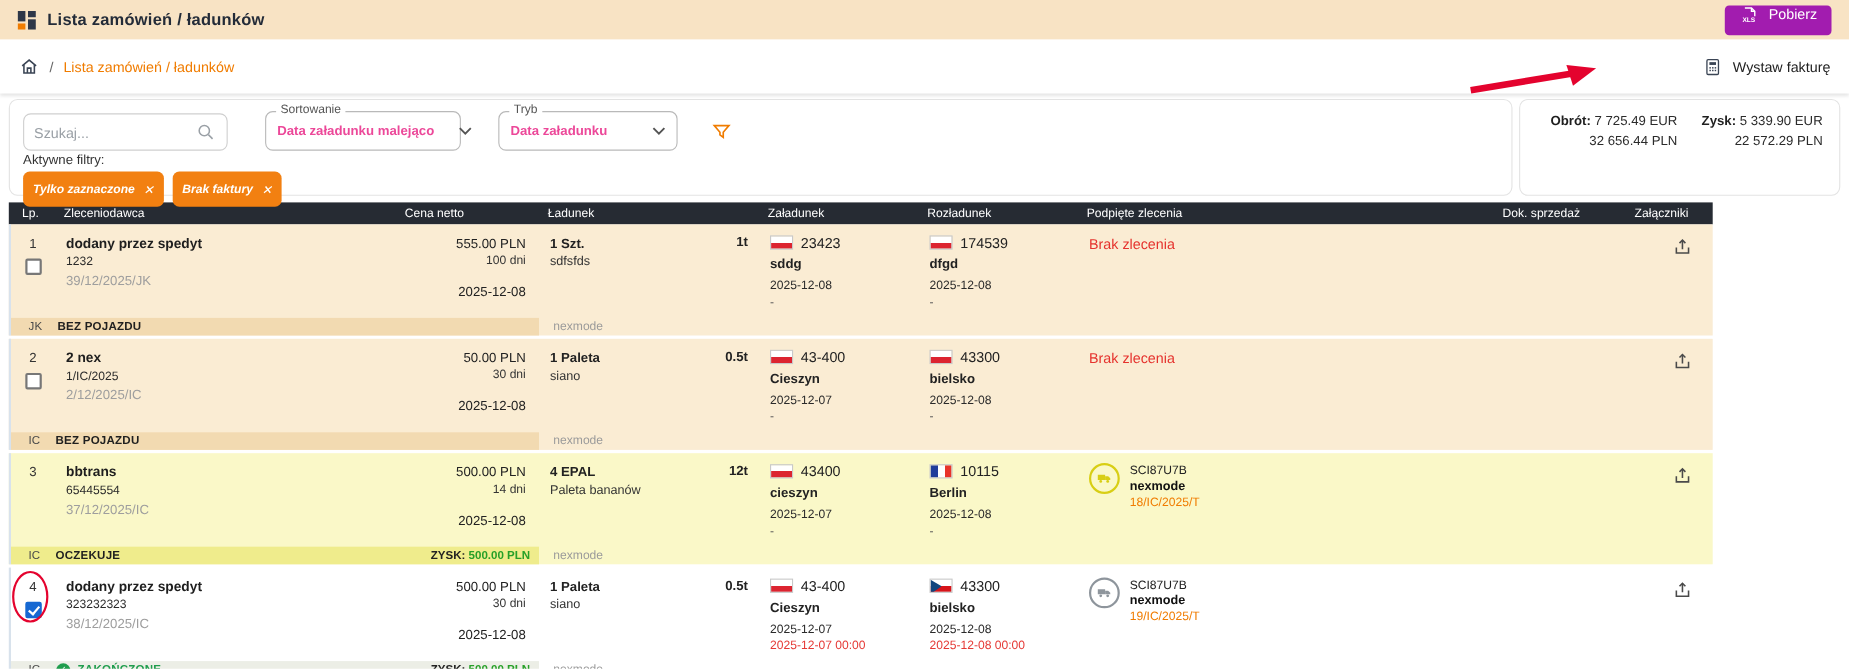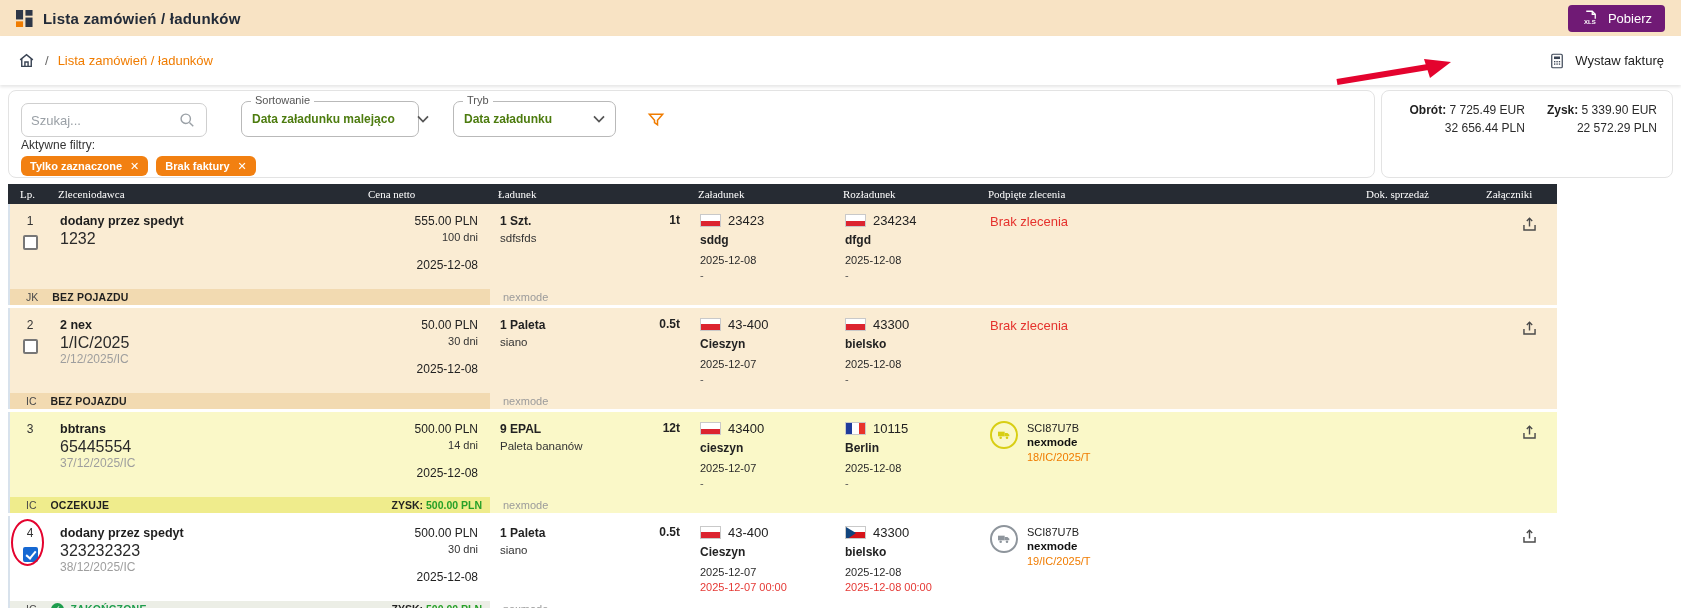--- a/index.html
+++ b/index.html
@@ -4,22 +4,22 @@
 <style>
   * { box-sizing: border-box; margin: 0; padding: 0; }
   body {
     width: 1681px; height: 608px; overflow: hidden; position: relative;
     font-family: "Liberation Sans", sans-serif; background: #fff; color: #222;
   }
   
   .topbar { height: 36px; background: #F8E3C4; display: flex; align-items: center; padding: 0 16px; }
   .topbar-title { font-size: 15px; font-weight: 700; color: #232B38; margin-left: 10px; letter-spacing: .2px; }
   .btn-download {
-    margin-left: auto; background: #701a75; color: #fff; border: none; border-radius: 4px;
-    height: 27px; display: inline-flex; align-items: center; gap: 9px; padding: 0 13px;
+    margin-left: auto; background: #a21caf; color: #fff; border: none; border-radius: 4px;
+    height: 27px; display: inline-flex; align-items: flex-start; gap: 9px; padding: 0 13px;
     font-size: 13px; font-family: inherit; cursor: pointer;
   }
   
   .crumbbar {
     height: 49px; background: #fff; display: flex; align-items: center; padding: 0 17px;
     box-shadow: 0 2px 3px rgba(0,0,0,.10); position: relative;
   }
   .crumb-sep { color: #666; margin: 0 9px; font-size: 13px; }
   .crumb-link { color: #F07C00; font-size: 13px; text-decoration: none; }
   .invoice-action { margin-left: auto; display: inline-flex; align-items: center; gap: 9px;
@@ -31,58 +31,58 @@
   .filter-card { flex: 1; height: 88px; padding: 9px 12px 6px; position: relative; }
   .controls { display: flex; align-items: center; gap: 34px; }
   .searchbox { width: 186px; height: 34px; border: 1px solid #CFCFCF; border-radius: 7px;
     display: flex; align-items: center; padding: 0 9px; margin-top: 3px; }
   .searchbox input { border: none; outline: none; flex: 1; font-size: 13px; font-family: inherit; color: #333; min-width: 0; }
   .searchbox input::placeholder { color: #9AA0A6; }
   .selectbox { position: relative; border: 1px solid #B9B9B9; border-radius: 7px; height: 36px;
     display: flex; align-items: center; padding: 0 10px; cursor: pointer; background: #fff; text-align: right; }
   .selectbox .flabel { position: absolute; top: -8px; left: 9px; background: #fff; padding: 0 4px;
     font-size: 11px; color: #555; }
-  .selectbox .fvalue { font-size: 12px; font-weight: 700; color: #4d7c0f; margin-right: 22px; white-space: nowrap; }
+  .selectbox .fvalue { font-size: 12px; font-weight: 700; color: #ec4899; margin-right: 22px; white-space: nowrap; }
   .selectbox .chev { margin-left: auto; }
   .sel-sort { width: 178px; } .sel-mode { width: 163px; }
   .funnel-btn { background: none; border: none; cursor: pointer; padding: 2px; margin-left: -6px; margin-top: 2px; }
   .active-label { font-size: 12px; color: #333; margin-top: 1px; }
   .chips { display: flex; gap: 8px; margin-top: 4px; }
-  .chip { background: #F28011; color: #fff; border-radius: 6px; height: 20px; padding: 0 9px;
-    font-size: 11px; font-weight: 700; display: inline-flex; align-items: center; gap: 8px; cursor: pointer; }
+  .chip { background: #F28011; color: #fff; border-radius: 6px; height: 32px; padding: 0 9px;
+    font-size: 11px; font-weight: 700; display: inline-flex; align-items: center; gap: 8px; cursor: pointer; font-style: italic; }
   .chip .x { font-size: 11px; font-weight: 400; cursor: pointer; }
   
   .totals-card { width: 292px; height: 88px; padding: 12px 15px; display: flex; flex-direction: column; align-items: flex-end; }
   .totals-grid { display: grid; grid-template-columns: auto auto; column-gap: 22px; row-gap: 4px; }
   .totals-grid > div { text-align: right; font-size: 12px; color: #2B2B2B; white-space: nowrap; }
   .totals-grid b { font-weight: 700; color: #1F1F1F; }
   
   :root { --cols: 40px 310px 130px 140px 60px 145px 145px 378px 120px 81px; }
   .table { margin: 6px 8px 0; width: 1549px; }
   .thead { background: #262B33; color: #fff; height: 20px; display: grid; grid-template-columns: var(--cols);
     align-items: center; font-size: 11px; }
-  .thead > div { padding-left: 10px; white-space: nowrap; font-family: Liberation Serif, serif; }
+  .thead > div { padding-left: 10px; white-space: nowrap; }
   .thead .h-lp { padding-left: 12px; }
   .thead .h-right { text-align: left; padding-right: 12px; }
   .rowblock { margin-bottom: 3px; border-left: 2px solid #D8E2EC; }
   .v-beige { background: #FAECD3; }
   .v-yellow { background: #FAF8C8; }
   .v-white  { background: #FFFFFF; }
   .row { display: grid; grid-template-columns: var(--cols); padding: 9px 0 8px; min-height: 85px; font-size: 12px; }
   .cell { padding-left: 10px; }
   .lp { position: relative; display: flex; flex-direction: column; align-items: center; padding: 0; width: 40px; }
   .lp .num { font-size: 12px; color: #333; line-height: 17px; }
   .cb { width: 15px; height: 15px; border: 2px solid #777; border-radius: 2px; background: #fff; margin-top: 5px; cursor: pointer; }
   .cb.checked { border-color: #1668D2; background: #1668D2; position: relative; }
   .cb.checked::after { content: ""; position: absolute; left: 3px; top: 0px; width: 4px; height: 8px;
     border: solid #fff; border-width: 0 2px 2px 0; transform: rotate(40deg); }
   .ellipse { position: absolute; left: 1px; top: -6px; width: 33px; height: 47px;
     border: 2.5px solid #E4032E; border-radius: 50%; pointer-events: none; }
   .cname { font-weight: 700; font-size: 12.5px; line-height: 17px; color: #1E1E1E; }
-  .cid   { font-size: 16px; line-height: 17px; color: #2A2A2A; }
+  .cid   { font-size: 11px; line-height: 17px; color: #2A2A2A; }
   .cref  { font-size: 12px; line-height: 17px; color: #9E9E9E; }
   .price { text-align: right; padding-right: 12px; }
   .pval  { font-size: 12px; line-height: 17px; color: #222; }
   .pdays { font-size: 11px; line-height: 15px; color: #333; }
   .pdate { font-size: 12px; margin-top: 13px; color: #222; }
   .cqty  { font-weight: 700; font-size: 12px; line-height: 17px; }
   .cdesc { font-size: 11.5px; line-height: 16px; color: #333; }
   .weight { text-align: right; padding-right: 10px; font-weight: 700; font-size: 12px; }
   .place .topline { display: flex; align-items: center; gap: 7px; }
   .pcode { font-size: 13px; color: #222; }
@@ -262,20 +262,21 @@
   <div class="rowblock v-beige">
     <div class="row">
       <div class="cell lp">
         <span class="num">1</span>
         <span class="cb"></span>
 
       </div>
       <div class="cell client">
         <div class="cname">dodany przez spedyt</div>
         <div class="cid">1232</div>
+        <div class="cref">39/12/2025/JK</div>
       </div>
       <div class="cell price">
         <div class="pval">555.00 PLN</div>
         <div class="pdays">100 dni</div>
         <div class="pdate">2025-12-08</div>
       </div>
       <div class="cell cargo">
         <div class="cqty">1 Szt.</div>
         <div class="cdesc">sdfsfds</div>
       </div>
@@ -286,21 +287,21 @@
           <span class="pcode">23423</span>
         </div>
         <div class="pcity">sddg</div>
         <div class="pdate2">2025-12-08</div>
         <div class="pextra">-</div>
 
       </div>
       <div class="cell place">
         <div class="topline">
           <span class="flag flag-pl"></span>
-          <span class="pcode">234234</span>
+          <span class="pcode">174539</span>
         </div>
         <div class="pcity">dfgd</div>
         <div class="pdate2">2025-12-08</div>
         <div class="pextra">-</div>
 
       </div>
       <div class="cell orders">
         <div class="noorder">Brak zlecenia</div>
 
       </div>
@@ -407,21 +408,21 @@
         <div class="cname">bbtrans</div>
         <div class="cid">65445554</div>
         <div class="cref">37/12/2025/IC</div>
       </div>
       <div class="cell price">
         <div class="pval">500.00 PLN</div>
         <div class="pdays">14 dni</div>
         <div class="pdate">2025-12-08</div>
       </div>
       <div class="cell cargo">
-        <div class="cqty">9 EPAL</div>
+        <div class="cqty">4 EPAL</div>
         <div class="cdesc">Paleta bananów</div>
       </div>
       <div class="cell weight">12t</div>
       <div class="cell place">
         <div class="topline">
           <span class="flag flag-pl"></span>
           <span class="pcode">43400</span>
         </div>
         <div class="pcity">cieszyn</div>
         <div class="pdate2">2025-12-07</div>

